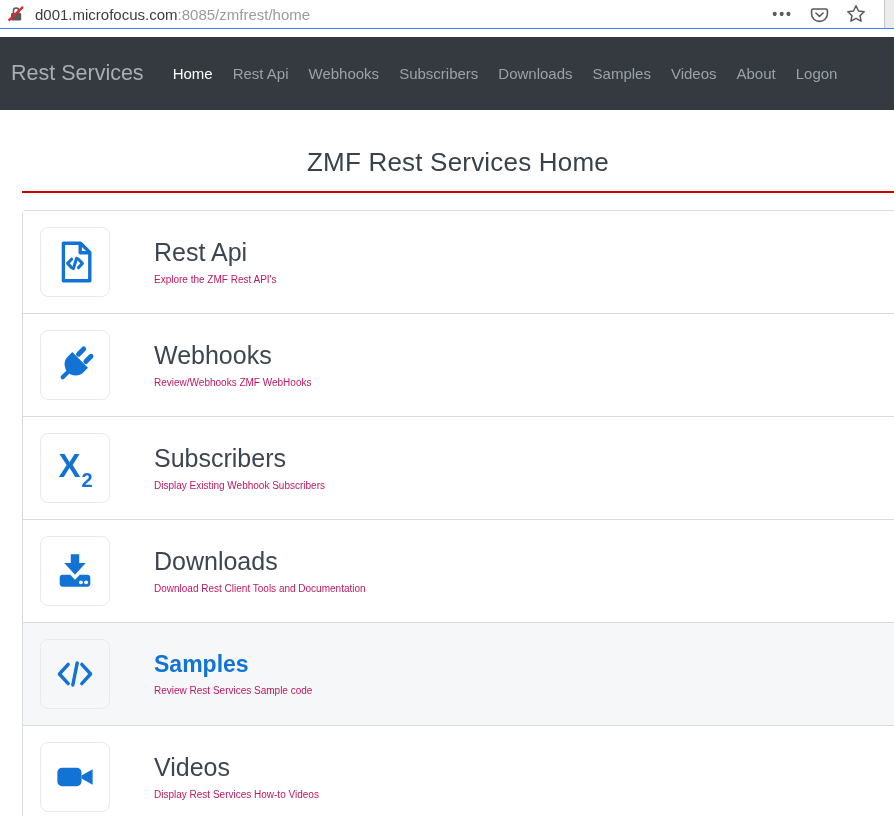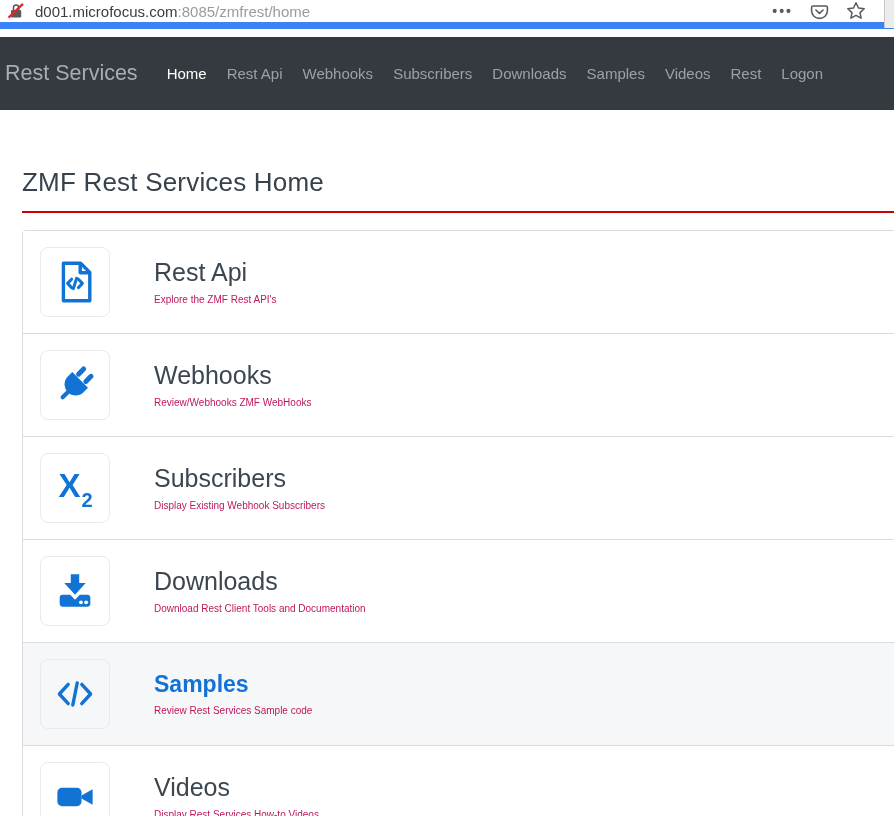--- a/index.html
+++ b/index.html
@@ -7,21 +7,21 @@
   body {
     font-family: "Liberation Sans", "DejaVu Sans", sans-serif;
     background: #fff;
     color: #3b4650;
   }
 
   
   .chrome {
     height: 29px;
     background: #fff;
-    border-bottom: 7px solid #3b82f6;
+    border-bottom: 1px solid #3b82f6;
     position: relative;
     display: flex;
     align-items: center;
     padding-left: 6px;
   }
   .chrome-right-edge {
     position: absolute;
     right: 0; top: 0;
     width: 10px; height: 28px;
     background: #ececec;
@@ -47,21 +47,21 @@
     cursor: default;
   }
 
   
   .navbar {
     margin-top: 8px;
     height: 73px;
     background: #343a40;
     display: flex;
     align-items: center;
-    padding-left: 5px;
+    padding-left: 11px;
   }
   .brand {
     font-size: 21.5px;
     color: #a9adb1;
     margin-right: 19px;
     white-space: nowrap;
     text-decoration: none;
   }
   .nav-links { display: flex; align-items: center; list-style: none; }
   .nav-links a {
@@ -70,26 +70,27 @@
     font-size: 15px;
     color: #9aa1a7;
     text-decoration: none;
     white-space: nowrap;
   }
   .nav-links li.active a { color: #ffffff; }
 
   
   .main { padding-left: 22px; }
   .page-title {
-    margin-top: 56px;
+    margin-top: 36px;
     font-size: 26px;
     font-weight: 400;
     line-height: 32px;
     color: #37424c;
     letter-spacing: 0.2px;
+    text-align: center;
   }
   .red-rule {
     margin-top: 13px;
     height: 2px;
     background: #cb0101;
   }
 
   .card-list {
     margin-top: 17px;
     border-top: 1px solid #d9dbde;
@@ -183,21 +184,21 @@
     <li>
         <a href="#">Downloads</a>
       </li>
     <li>
         <a href="#">Samples</a>
       </li>
     <li>
         <a href="#">Videos</a>
       </li>
     <li>
-        <a href="#">Rest</a>
+        <a href="#">About</a>
       </li>
     <li>
         <a href="#">Logon</a>
       </li>
   </ul>
 </nav>
 
 <div class="main">
   <h1 class="page-title">ZMF Rest Services Home</h1>
   <div class="red-rule"></div>

